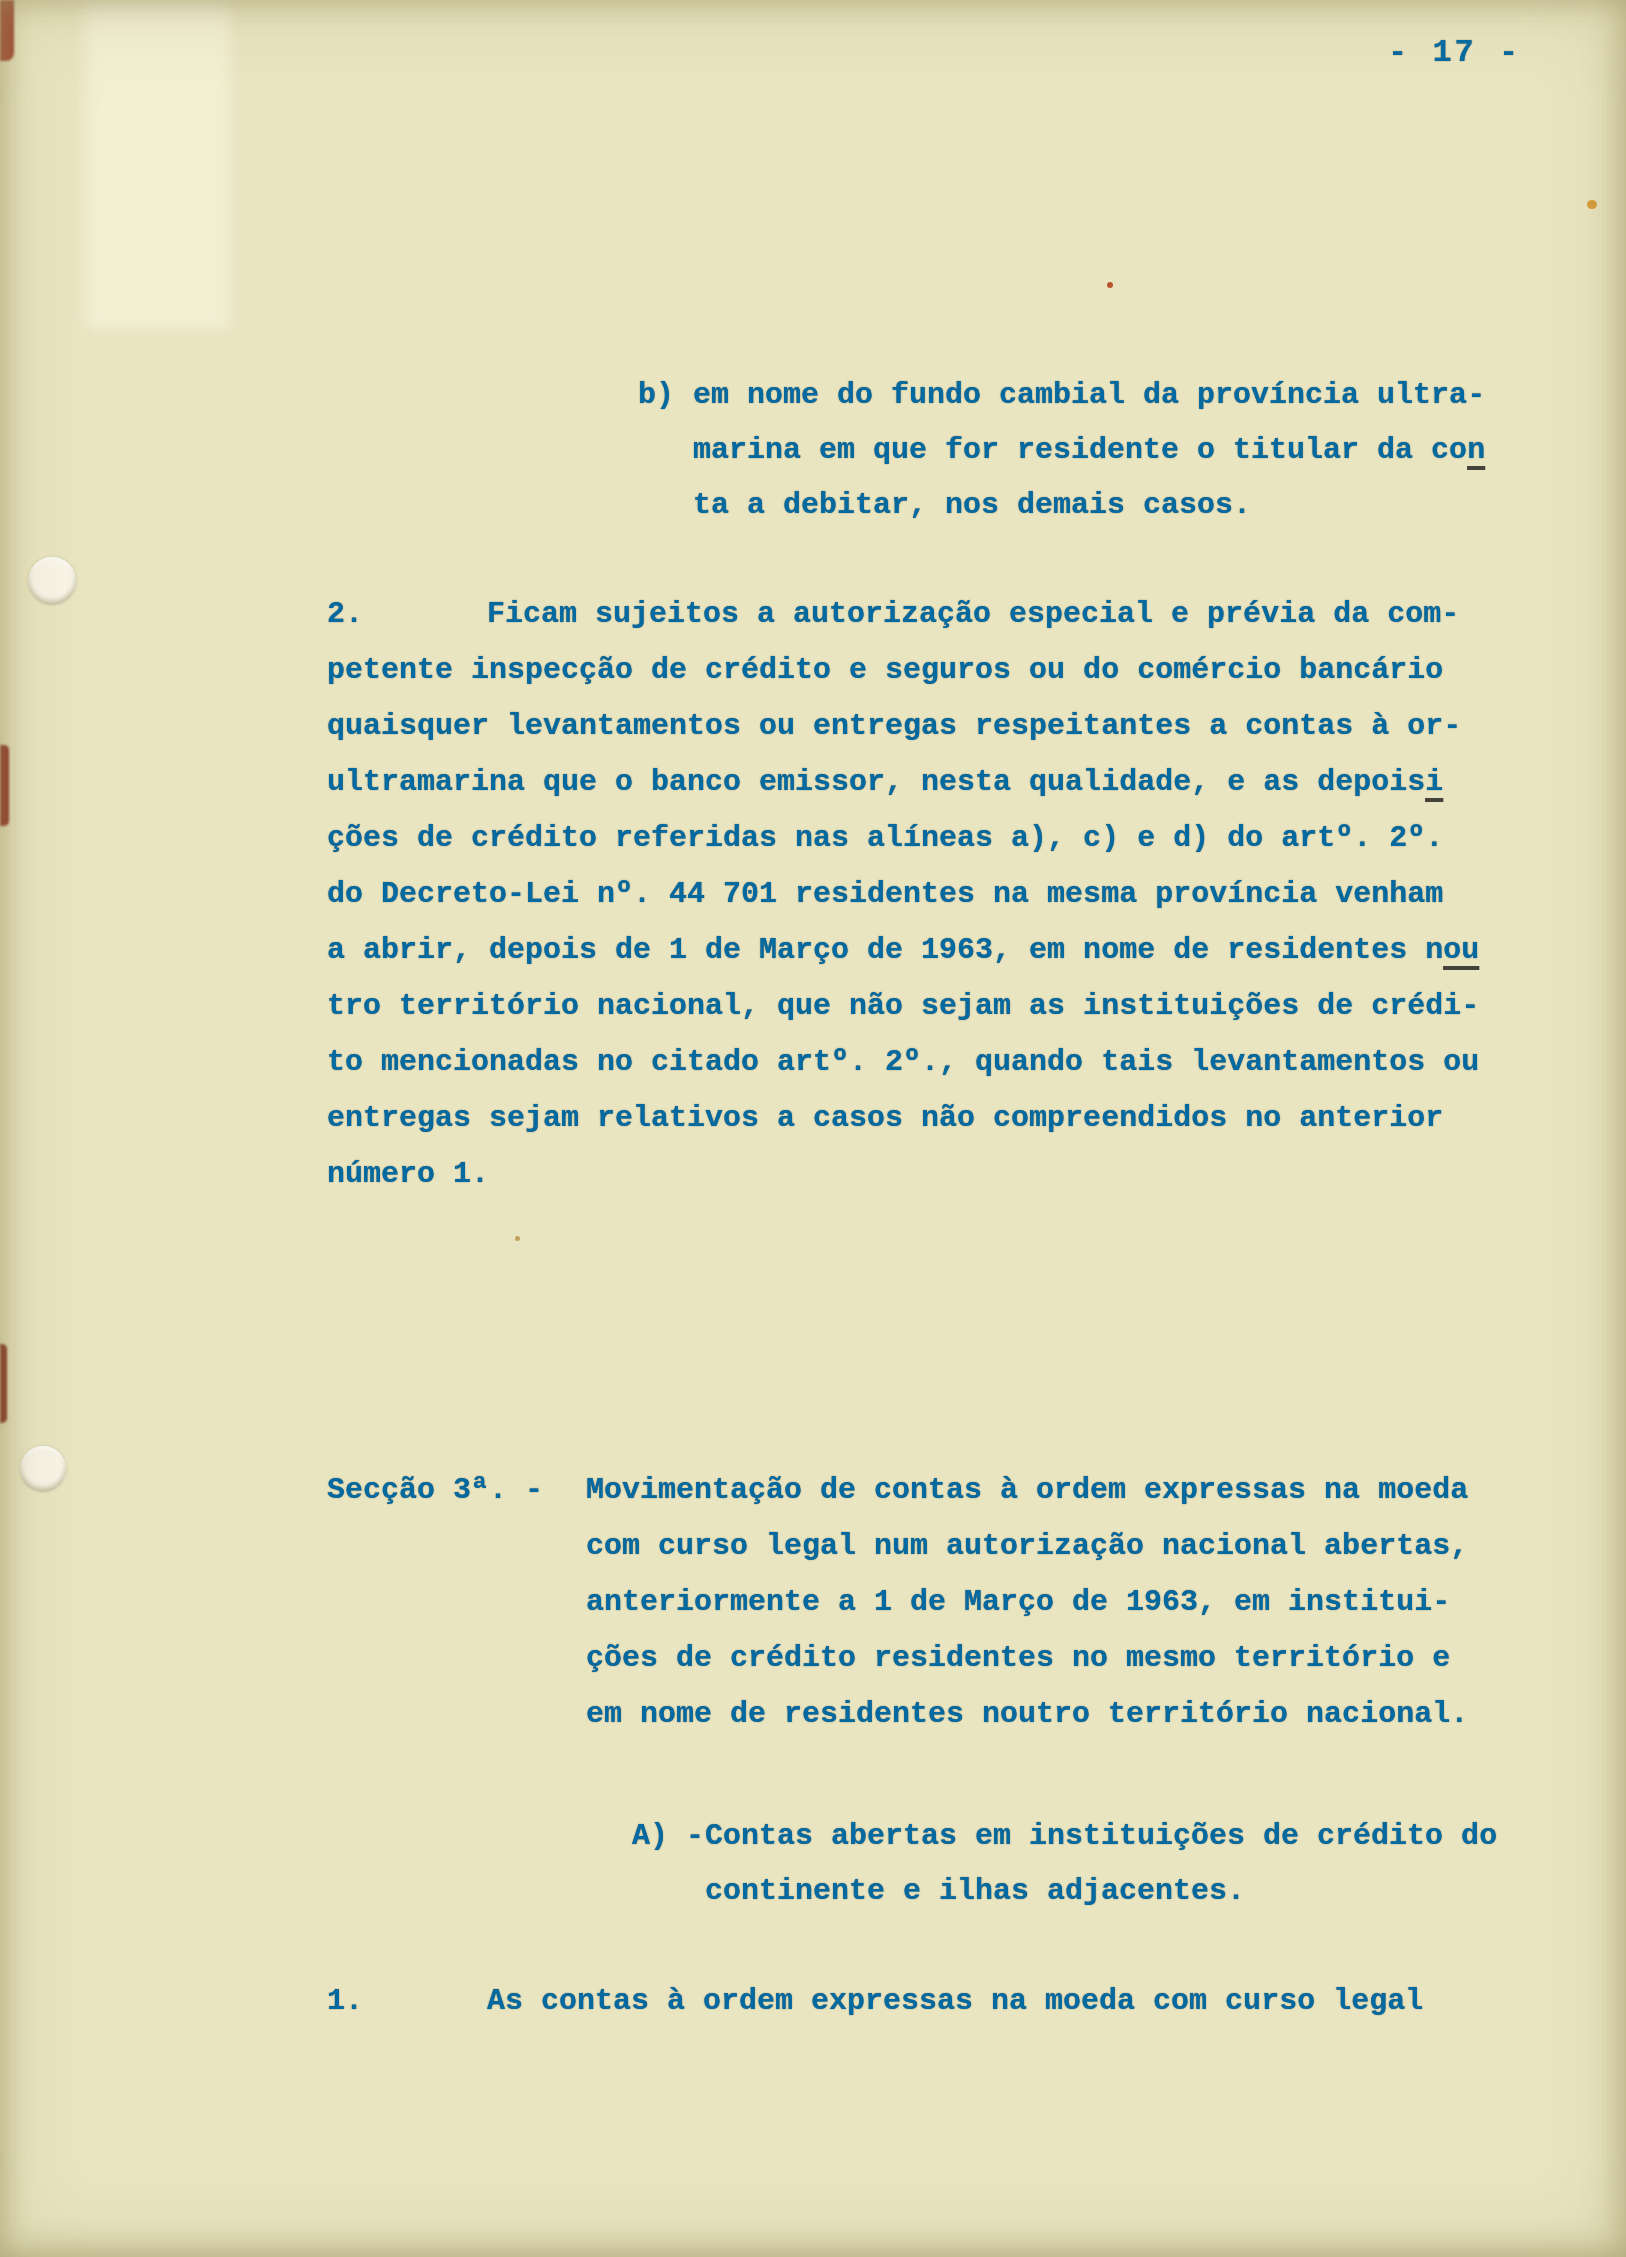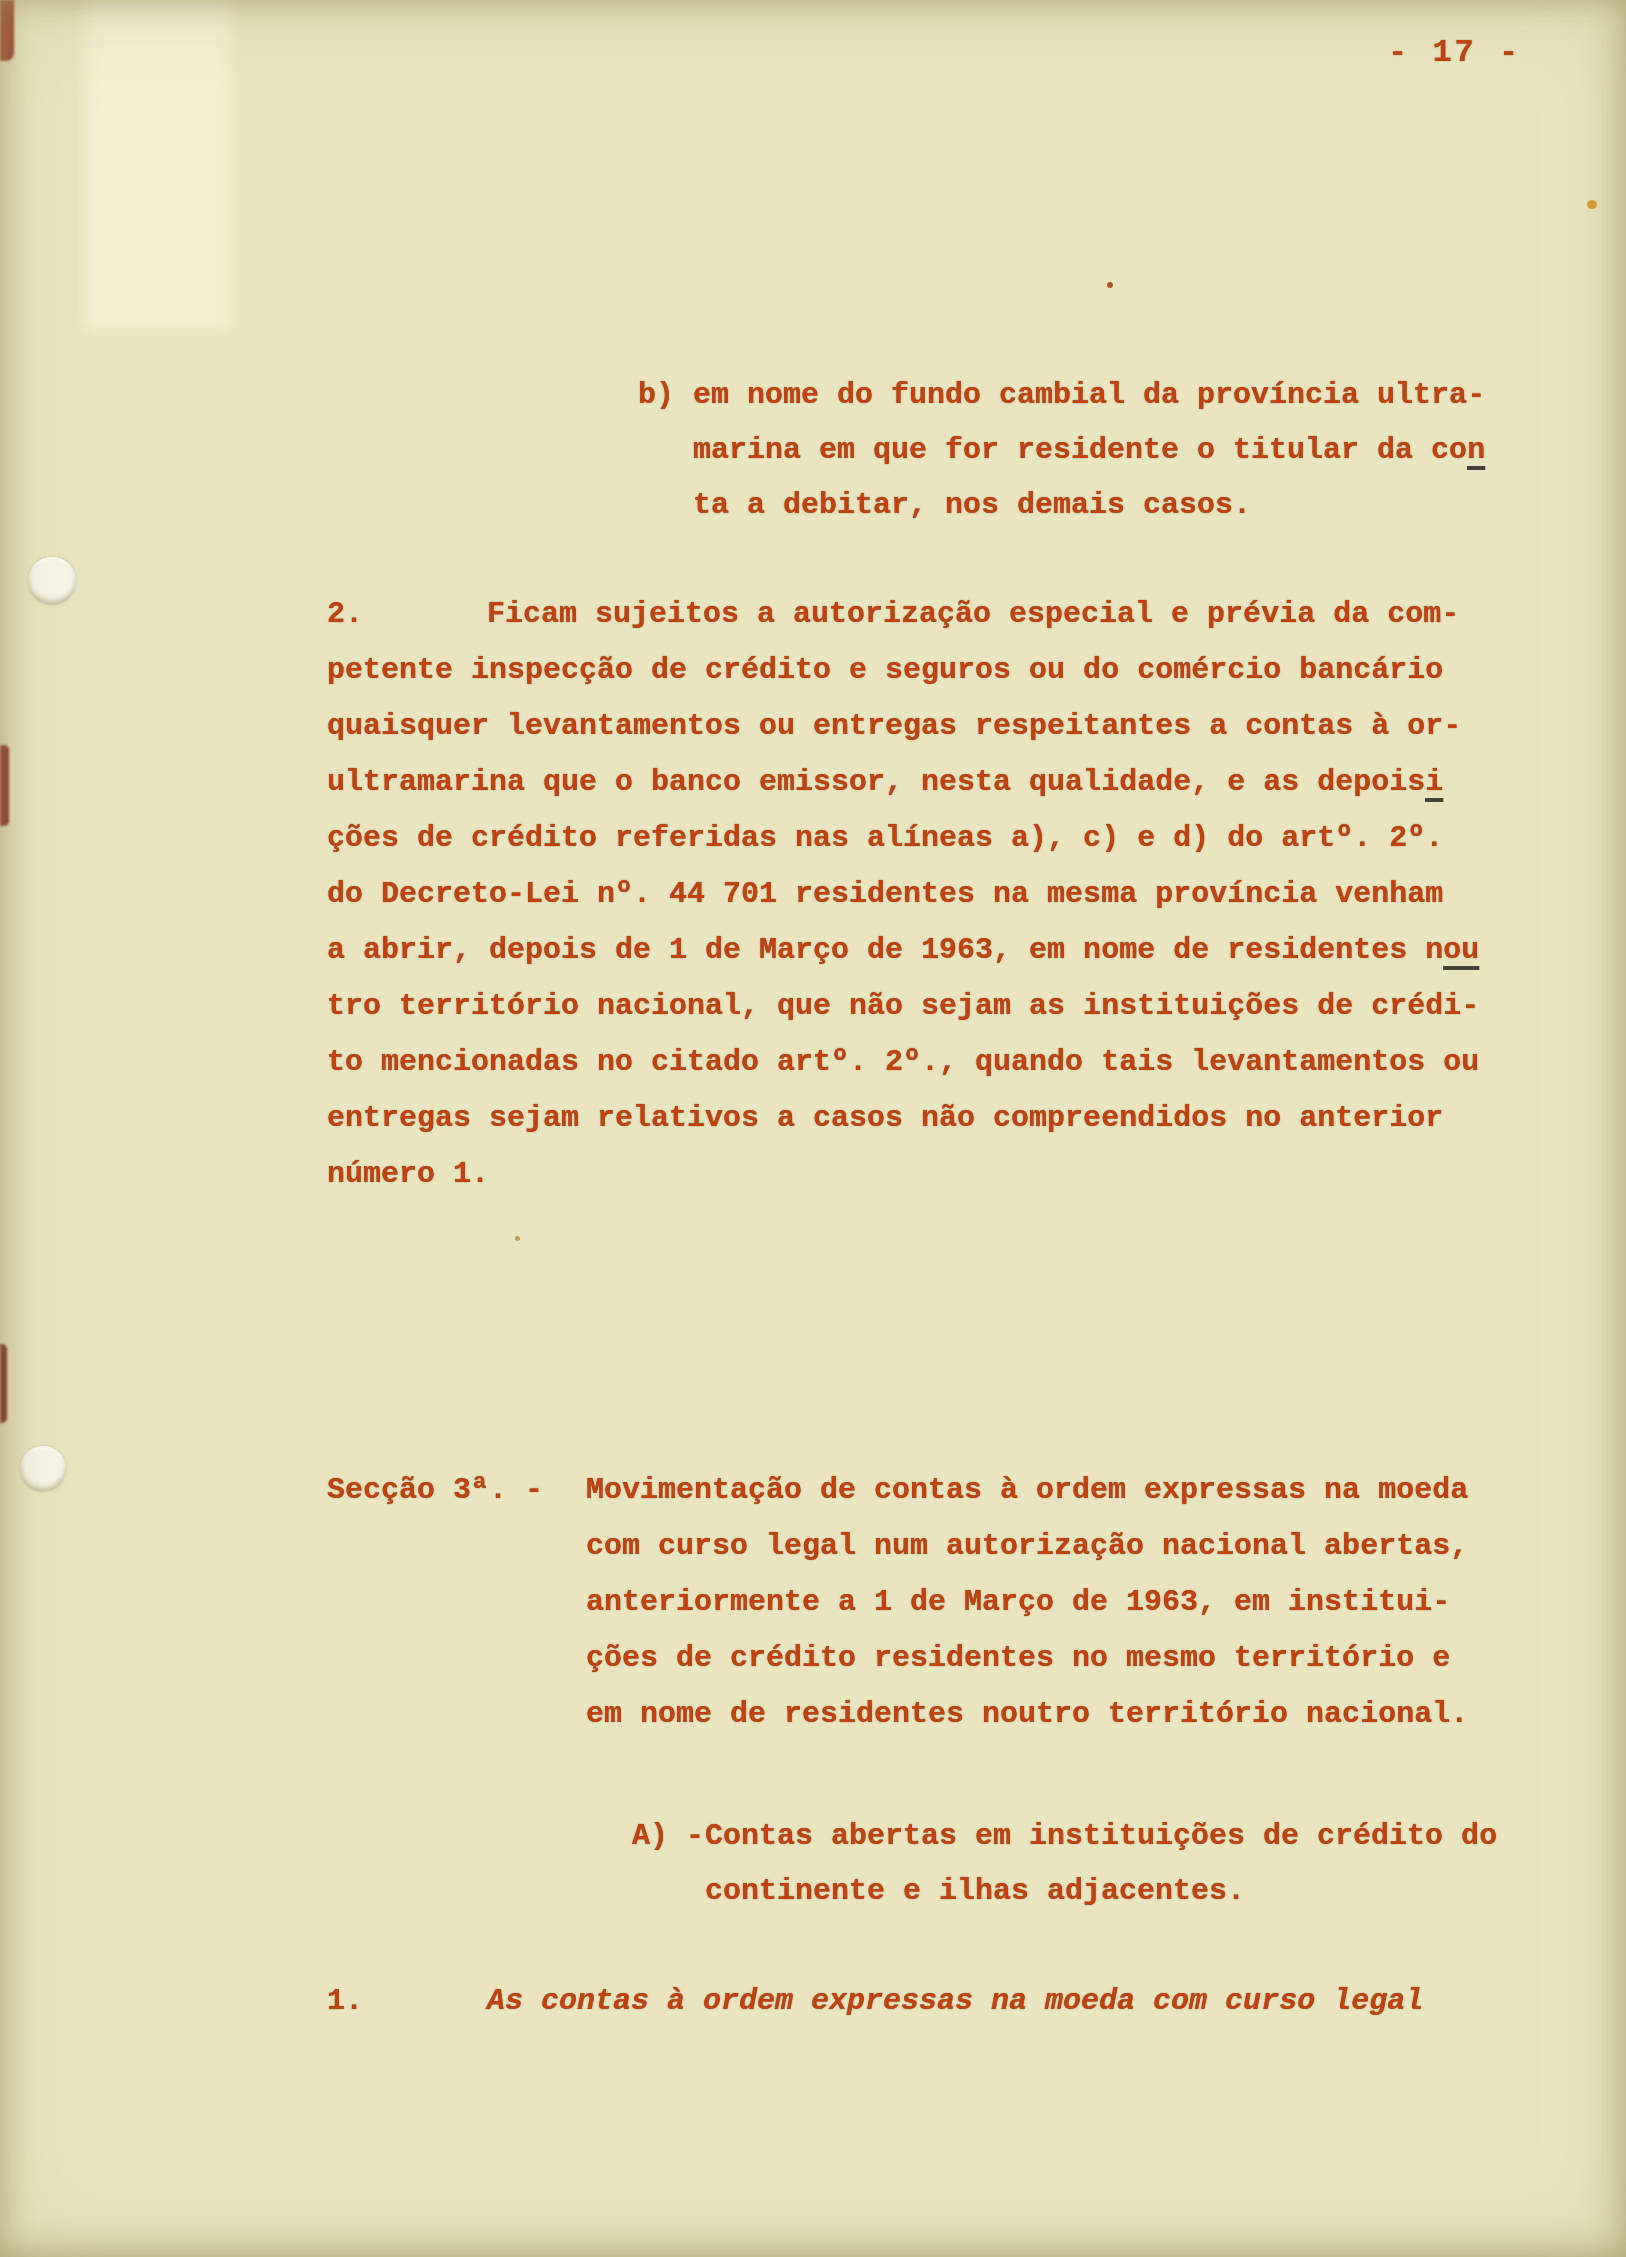--- a/index.html
+++ b/index.html
@@ -4,21 +4,21 @@
 <style>
   html,body { margin:0; padding:0; background:#777; }
   .page {
     position:relative;
     width:1627px; height:2257px;
     margin:0 auto;
     background:#e9e5c1;
     overflow:hidden;
     font-family:"Liberation Mono", monospace;
     font-weight:700;
-    color:#c2410c;
+    color:#0369a1;
     text-shadow:0 0 1.2px rgba(55,52,46,0.75);
   }
   .page::after {
     content:""; position:absolute; inset:0; pointer-events:none;
     box-shadow:
       inset 0 0 89px rgba(165,155,105,0.28),
       inset -10px 0 34px rgba(150,140,90,0.30),
       inset 6px 0 26px rgba(150,140,90,0.28),
       inset 0 -8px 30px rgba(150,140,90,0.22);
   }
@@ -47,21 +47,21 @@
     text-decoration-thickness:4px;
     text-underline-offset:8px;
     text-decoration-color:#45423c;
   }
   
   .item-a { position:absolute; left:705px; top:1809px; line-height:55px; font-size:30px; }
   .item-a .marker { position:absolute; left:-73px; top:0; }
   
   .para-1 { position:absolute; left:327px; top:1974px; line-height:55px; font-size:30px; }
   .para-1 .marker { position:absolute; left:0; top:0; }
-  .para-1 .first { text-indent:160px;font-style:italic; }
+  .para-1 .first { text-indent:160px; }
   
   .u {
     text-decoration:underline;
     text-decoration-thickness:4px;
     text-underline-offset:8px;
     text-decoration-color:#45423c;
   }
   
   .hole { position:absolute; border-radius:50%; background:#f8f5e8;
     box-shadow: inset 0 -4px 5px rgba(140,128,85,0.45), inset 0 2px 3px rgba(255,255,255,0.9), 0 0 3px rgba(120,110,70,0.25); }

